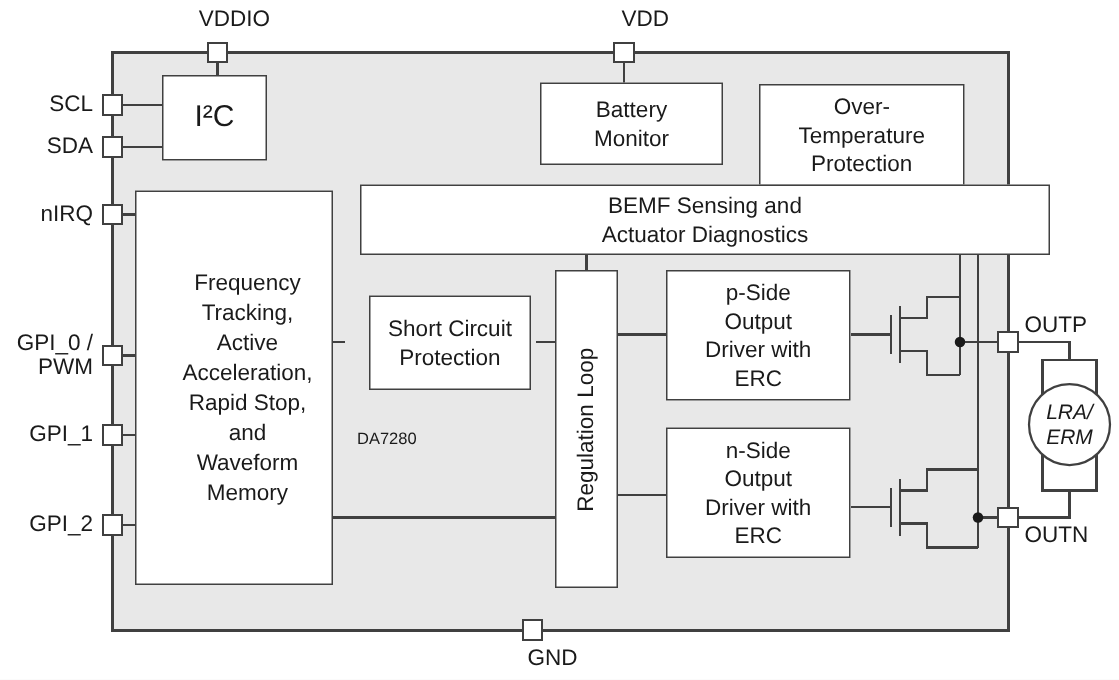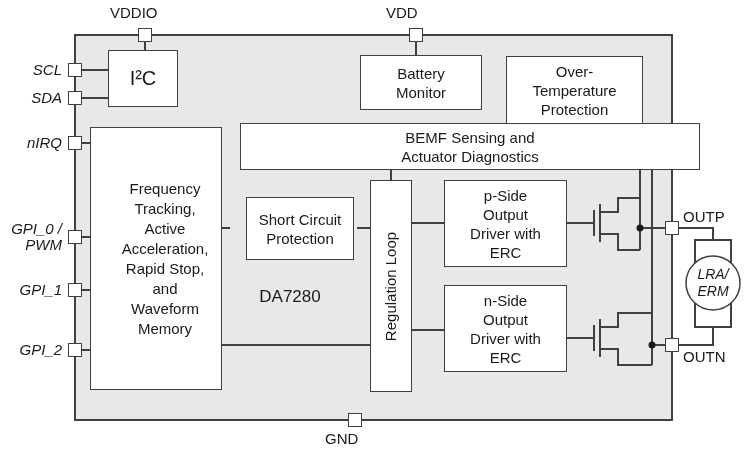--- a/index.html
+++ b/index.html
@@ -13,23 +13,23 @@
     display:flex; align-items:center; justify-content:center;
     text-align:center; white-space:pre-line; font-size:15px; line-height:19px;
     box-sizing:border-box;
   }
   .box.big { line-height:20px;padding-left:18px; }
   .box.i2c { font-size:20px; }
   .vtext { transform:rotate(-90deg); white-space:nowrap; font-size:15px; }
   .plabel {
     position:absolute; font-size:15px; line-height:16px; white-space:pre-line;
   }
-  .r { text-align:right;font-style:italic; }
-  .c { text-align:left; }
-  .chiplabel { position:absolute; font-size:17px; text-align:center; }
+  .r { text-align:right; }
+  .c { text-align:right; }
+  .chiplabel { position:absolute; font-size:11px; text-align:left; }
   .loadlabel {
     position:absolute; display:flex; align-items:center; justify-content:center;
     text-align:center; white-space:pre-line; font-size:14px; line-height:17px;font-style:italic;
   }
 </style>
 </head>
 <body>
 
 <div class="canvas">
 

